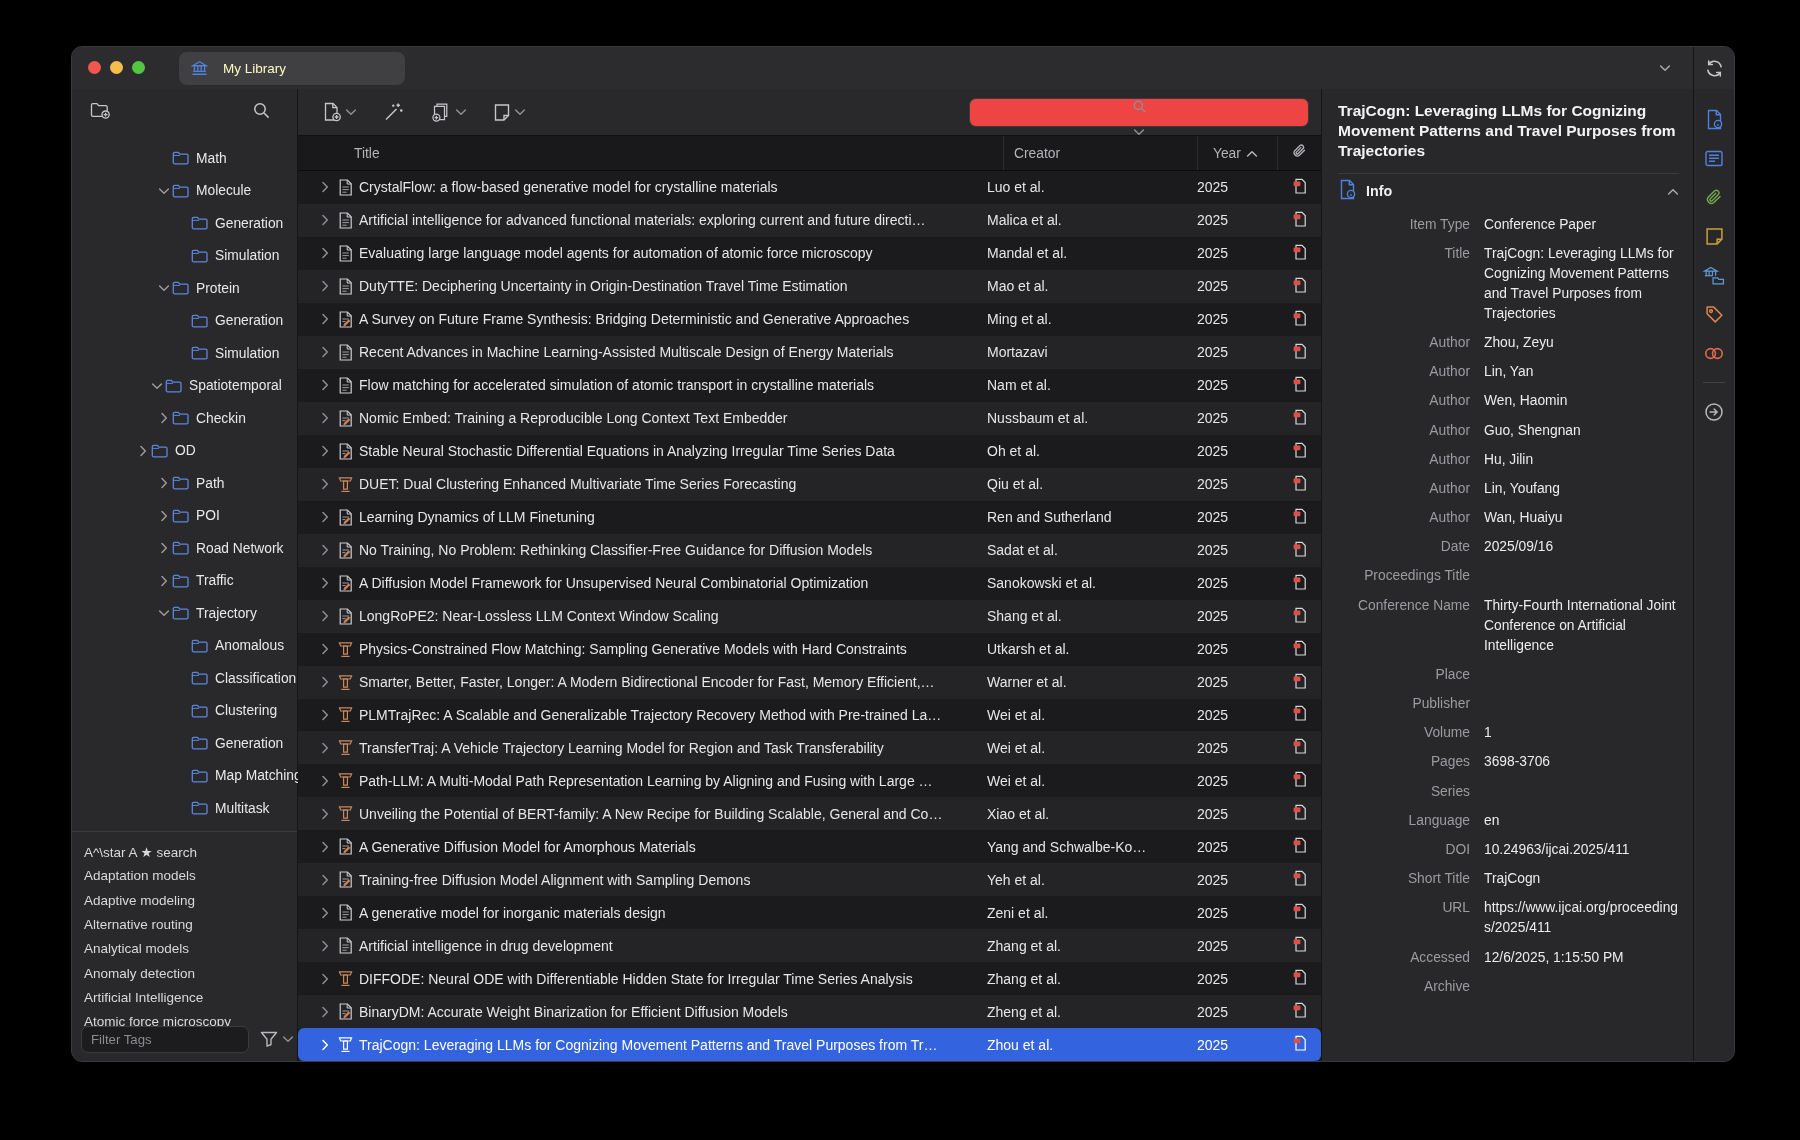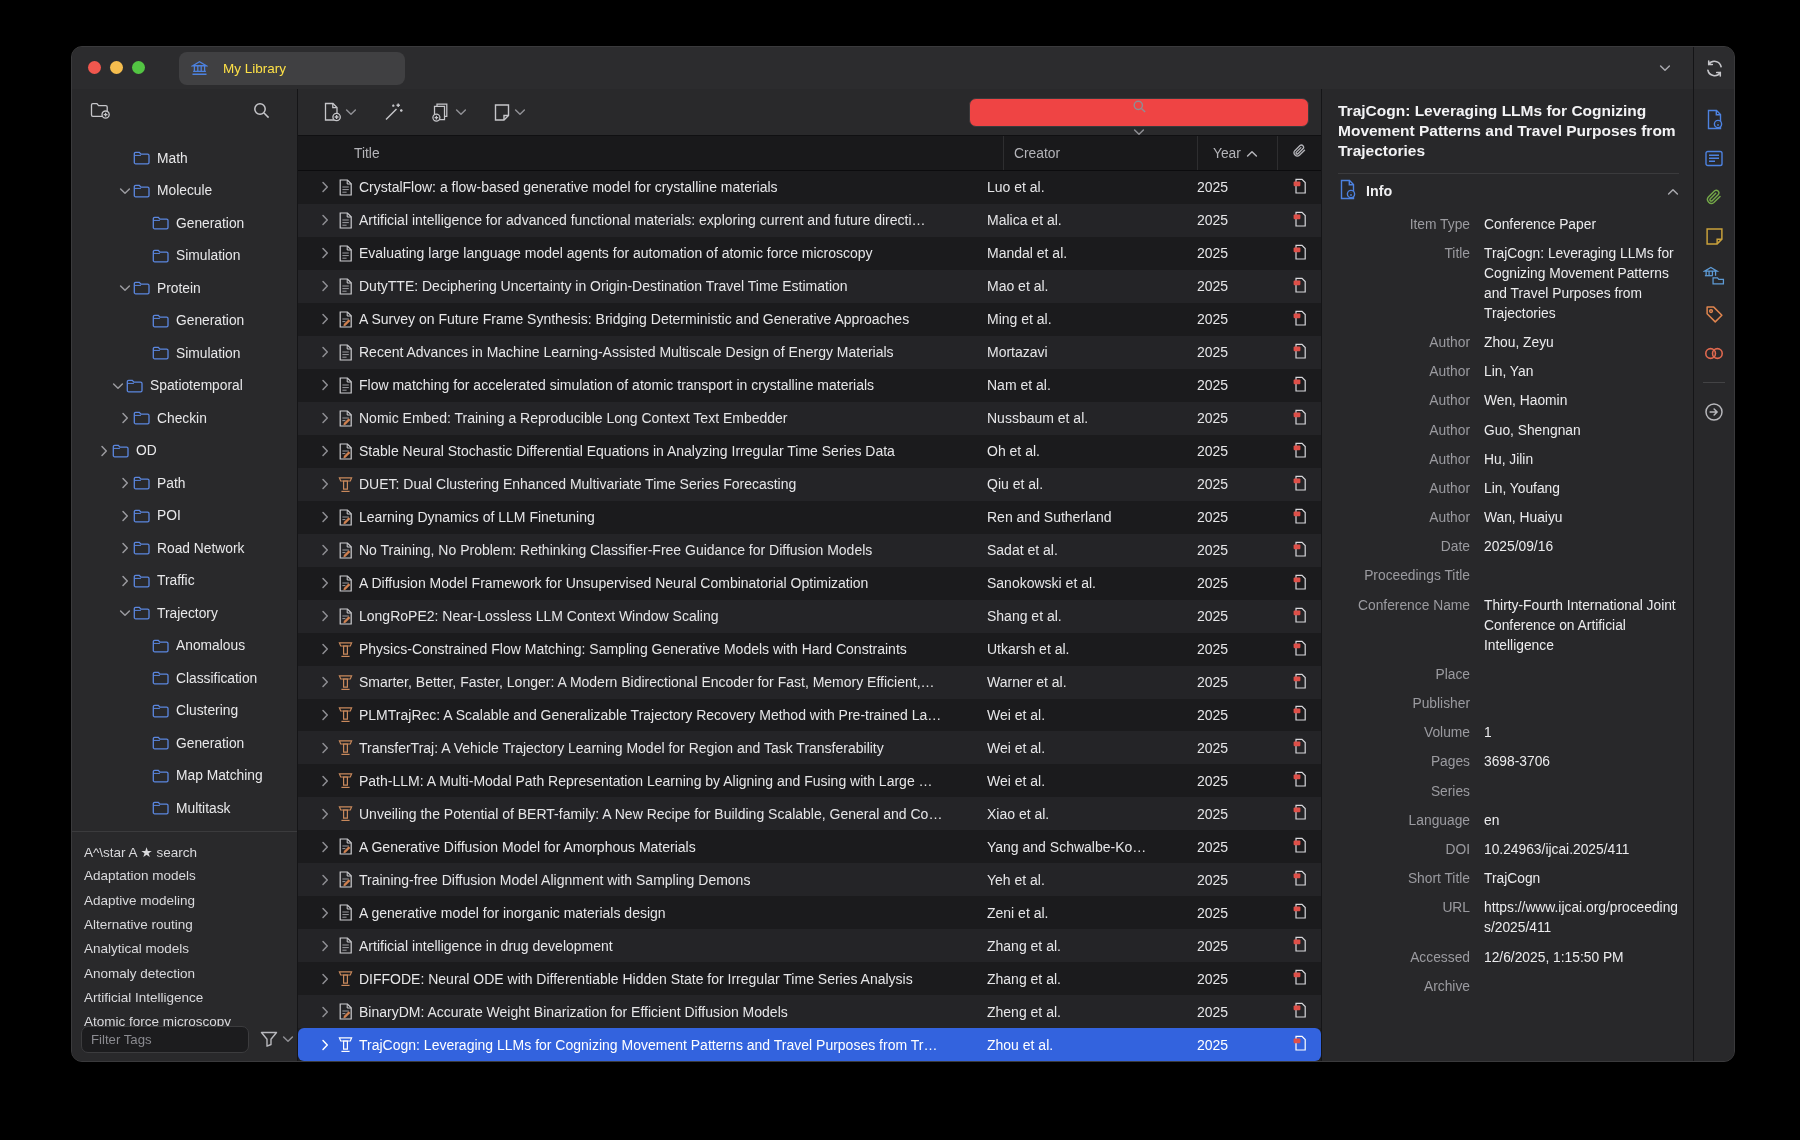--- a/index.html
+++ b/index.html
@@ -7,37 +7,37 @@
   .stage{position:relative;width:1800px;height:1140px;overflow:hidden;background:#000;}
   .window{position:absolute;left:71px;top:46px;width:1662px;height:1014px;background:#28282a;
     border-radius:11px;overflow:hidden;box-shadow:0 18px 60px rgba(0,0,0,.7);border:1px solid #3a3a3c;}
   
   .titlebar{position:absolute;left:0;top:0;right:0;height:42px;background:#2c2c2e;border-bottom:1px solid #141416;}
   .lights{position:absolute;left:16px;top:14px;display:flex;gap:9px;}
   .light{width:13px;height:13px;border-radius:50%;}
   .light.red{background:#f1574e;}.light.yellow{background:#f5bd4e;}.light.green{background:#53c543;}
   .tab{position:absolute;left:107px;top:5px;width:226px;height:33px;background:#404042;border-radius:8px;
     display:flex;align-items:center;gap:8px;padding-left:12px;box-sizing:border-box;}
-  .tab-label{color:#fde047;font-size:13.5px;font-weight:500;}
+  .tab-label{color:#fef9c3;font-size:13.5px;font-weight:500;}
   .tb-right{position:absolute;right:0;top:0;height:42px;display:flex;align-items:center;}
   .tb-chev{padding:0 22px;display:flex;align-items:center;}
   .tb-div{width:1px;height:42px;background:#141416;}
   .tb-sync{width:40px;display:flex;justify-content:center;align-items:center;}
   
   .main{position:absolute;top:42px;left:0;right:0;bottom:0;display:flex;}
   .sidebar{width:225px;flex:none;background:#29292b;border-right:1px solid #151517;display:flex;flex-direction:column;}
   .center{flex:1;min-width:0;background:#1e1e20;display:flex;flex-direction:column;}
   .details{width:372px;flex:none;background:#28282a;border-left:1px solid #151517;box-sizing:border-box;
     padding:12px 14px 0 16px;overflow:hidden;}
   .strip{width:40px;flex:none;background:#28282a;border-left:1px solid #151517;display:flex;flex-direction:column;
     align-items:center;padding-top:11px;}
   
   .s-toolbar{height:46px;flex:none;display:flex;align-items:center;justify-content:space-between;
     padding:0 26px 0 18px;}
-  .tree{flex:none;padding-top:7px;}
+  .tree{flex:none;padding-top:7px;margin-left:39px;}
   .trow-c{height:32.5px;display:flex;align-items:center;}
   .twisty{width:16px;flex:none;display:flex;align-items:center;justify-content:center;}
   .f-ic{flex:none;display:flex;align-items:center;margin-right:7px;}
   .c-label{color:#e8e8ea;font-size:13.8px;white-space:nowrap;}
   .s-divider{height:1px;background:#3b3b3d;margin-top:6px;flex:none;}
   .tags{flex:none;height:186px;overflow:hidden;padding:8px 0 0 12px;}
   .tagrow{height:24.3px;display:flex;align-items:center;color:#d9d9dc;font-size:13.5px;white-space:nowrap;}
   .filterbar{flex:none;margin-top:auto;margin-bottom:11px;display:flex;align-items:center;padding-left:9px;}
   .filterbar input{width:168px;height:27px;border-radius:7px;border:1px solid #3c3c3e;background:#1c1c1e;
     color:#e8e8ea;font-size:13.2px;padding:0 9px;box-sizing:border-box;outline:none;font-family:inherit;}

